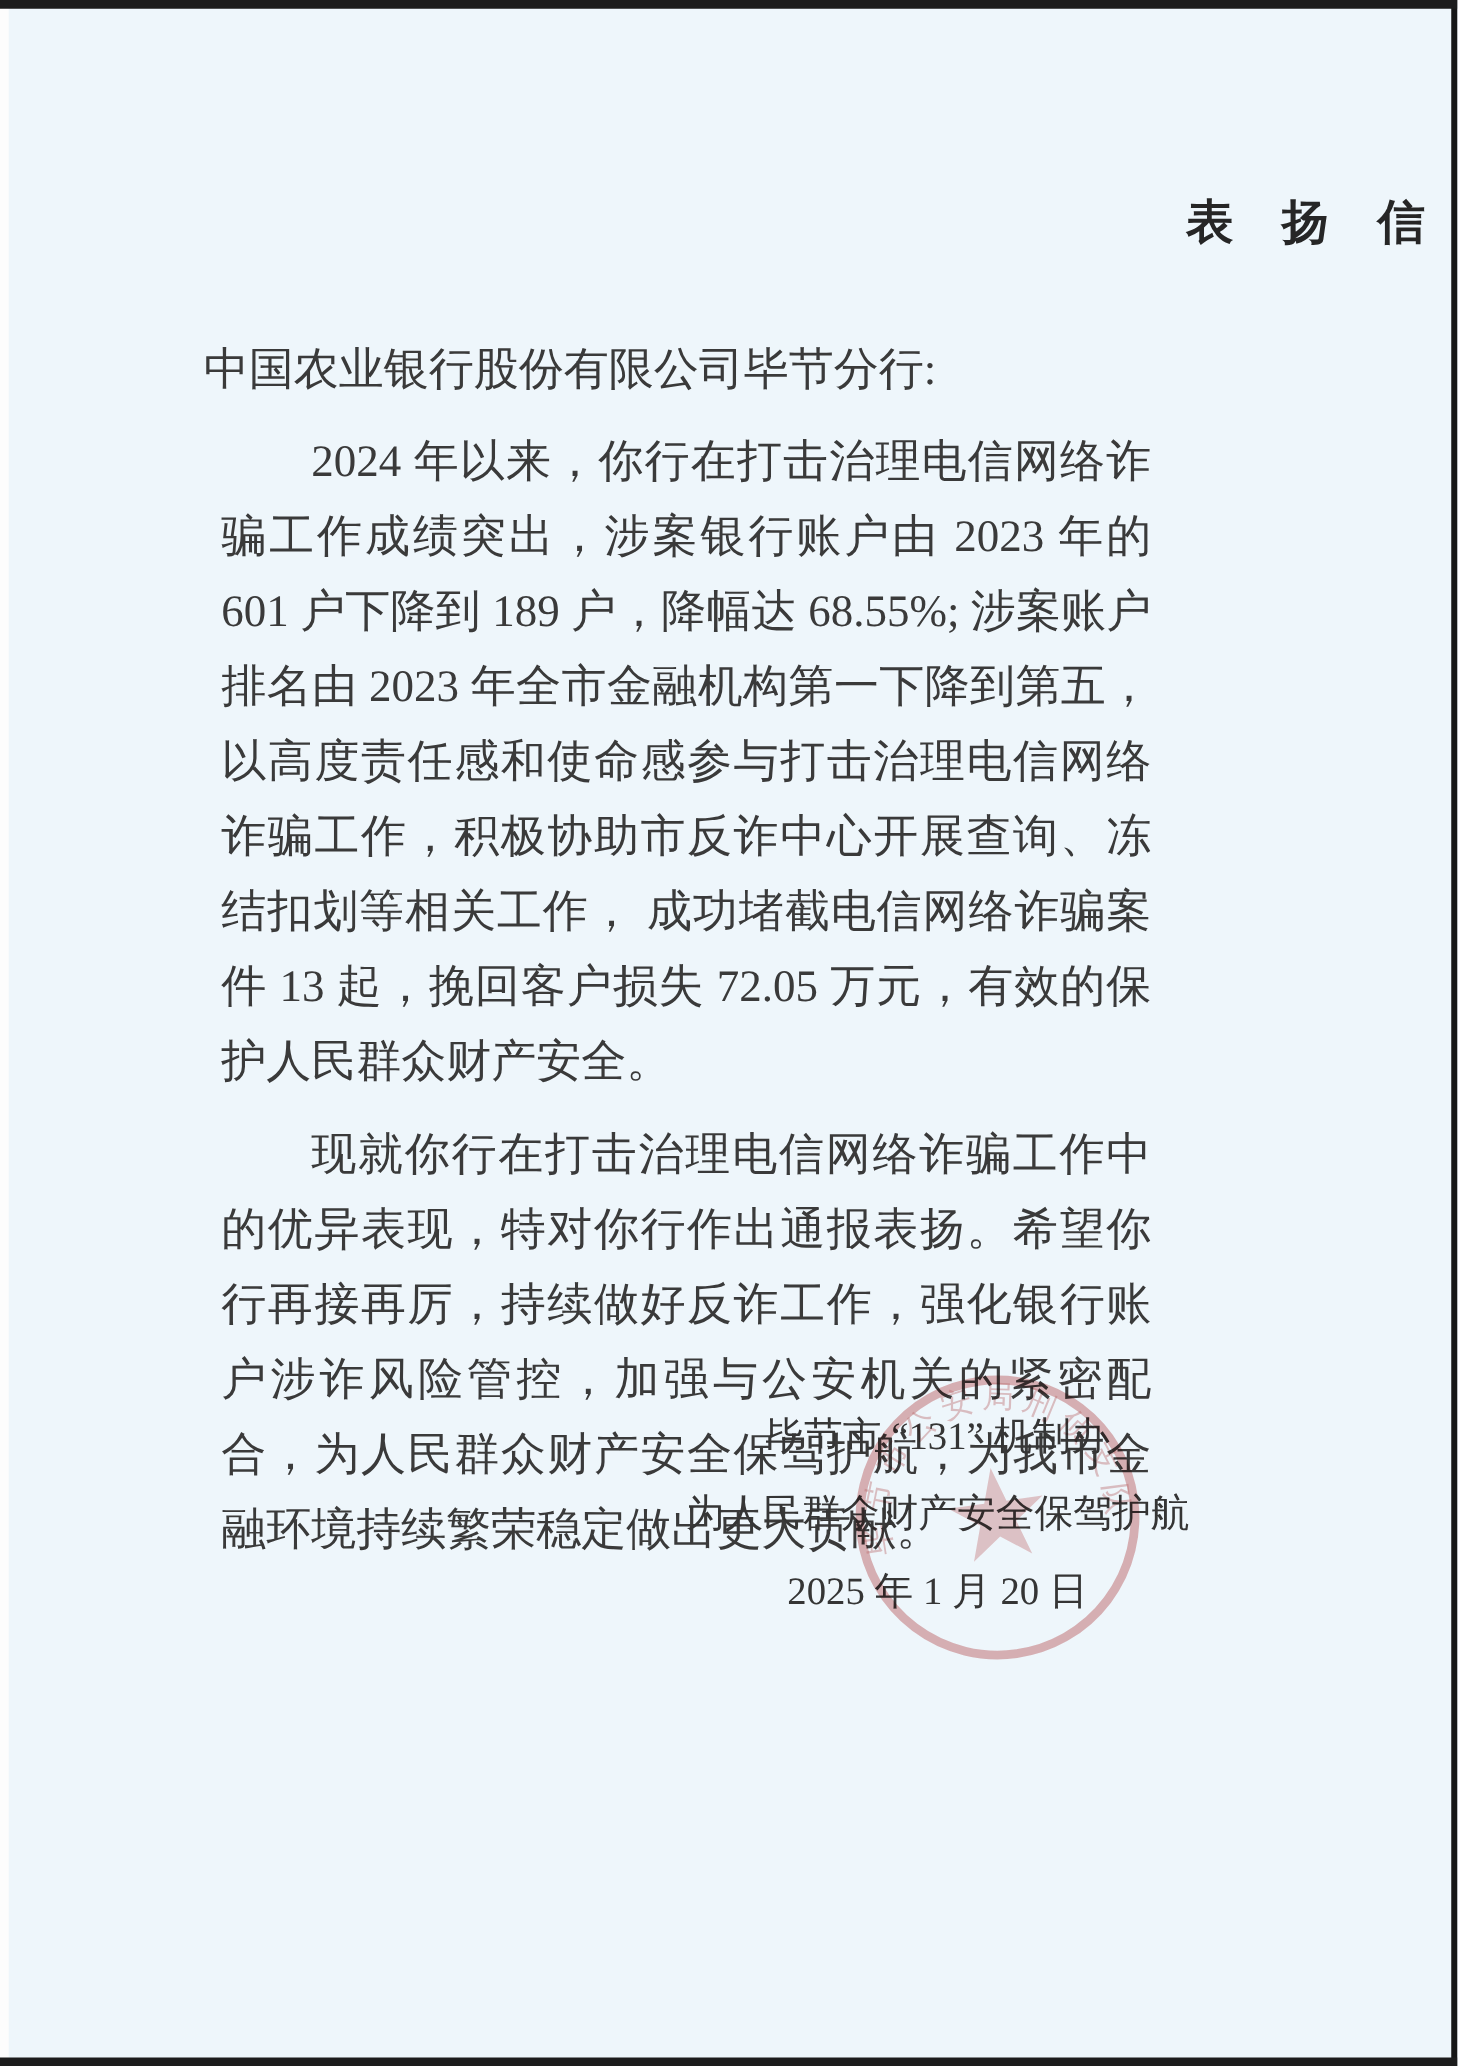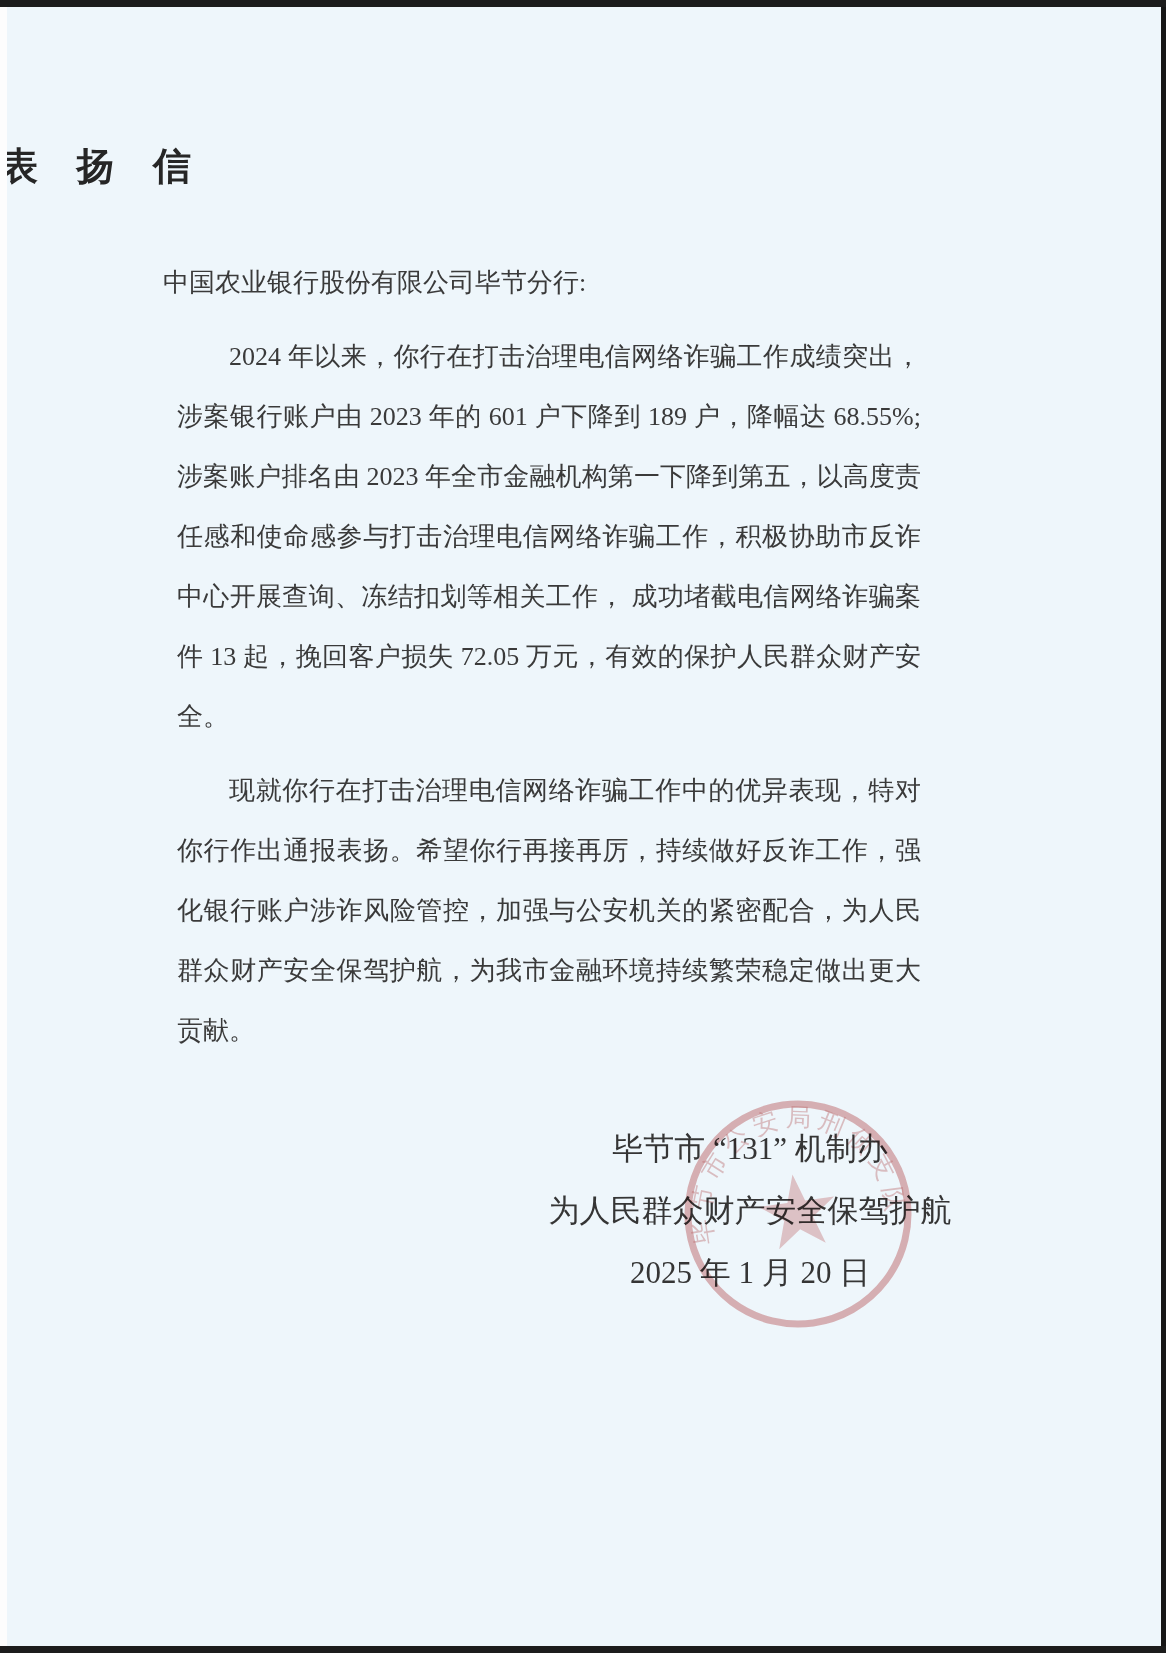--- a/index.html
+++ b/index.html
@@ -16,34 +16,34 @@
     overflow: hidden;
     color: #3a3a3a;
   }
   
   .edge-top    { position: absolute; top: 0; left: 0; width: 100%; height: 7px;  background: #1c1c1c; z-index: 5; }
   .edge-bottom { position: absolute; bottom: 0; left: 0; width: 100%; height: 7px; background: #1c1c1c; z-index: 5; }
   .edge-right  { position: absolute; top: 0; right: 0; width: 5px; height: 100%; background: #161616; z-index: 4; }
   .edge-left   { position: absolute; top: 0; left: 0; width: 7px; height: 100%; background: #fdfdfd; z-index: 3; }
 
   .letter-title {
-    margin: 0;
+    margin: 12px;
     padding-top: 145px;
-    text-align: left;
+    text-align: right;
     font-family: "Liberation Sans", "DejaVu Sans", sans-serif;
     font-weight: 700;
     font-size: 38px;
     line-height: 42px;
     letter-spacing: 14px;
     color: #262626;
   }
   .letter-body {
     margin: 66px 0 0 163px;
     width: 772px;
-    font-size: 26px;
+    font-size: 36px;
     line-height: 60px;
     text-align: justify;
     text-justify: inter-character;
   }
   .salutation { margin: 0; }
   .letter-body p.para {
     margin: 14px;
     text-indent: 2em;
   }
   .signature-block {

